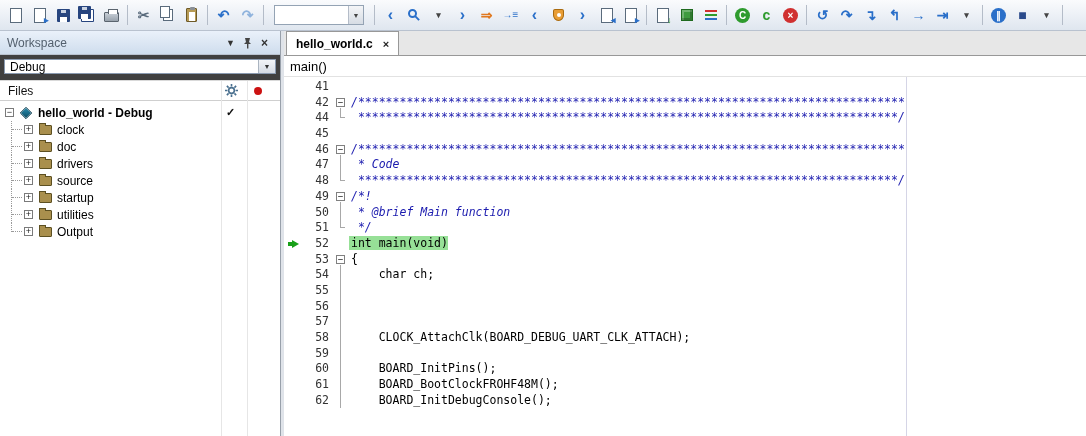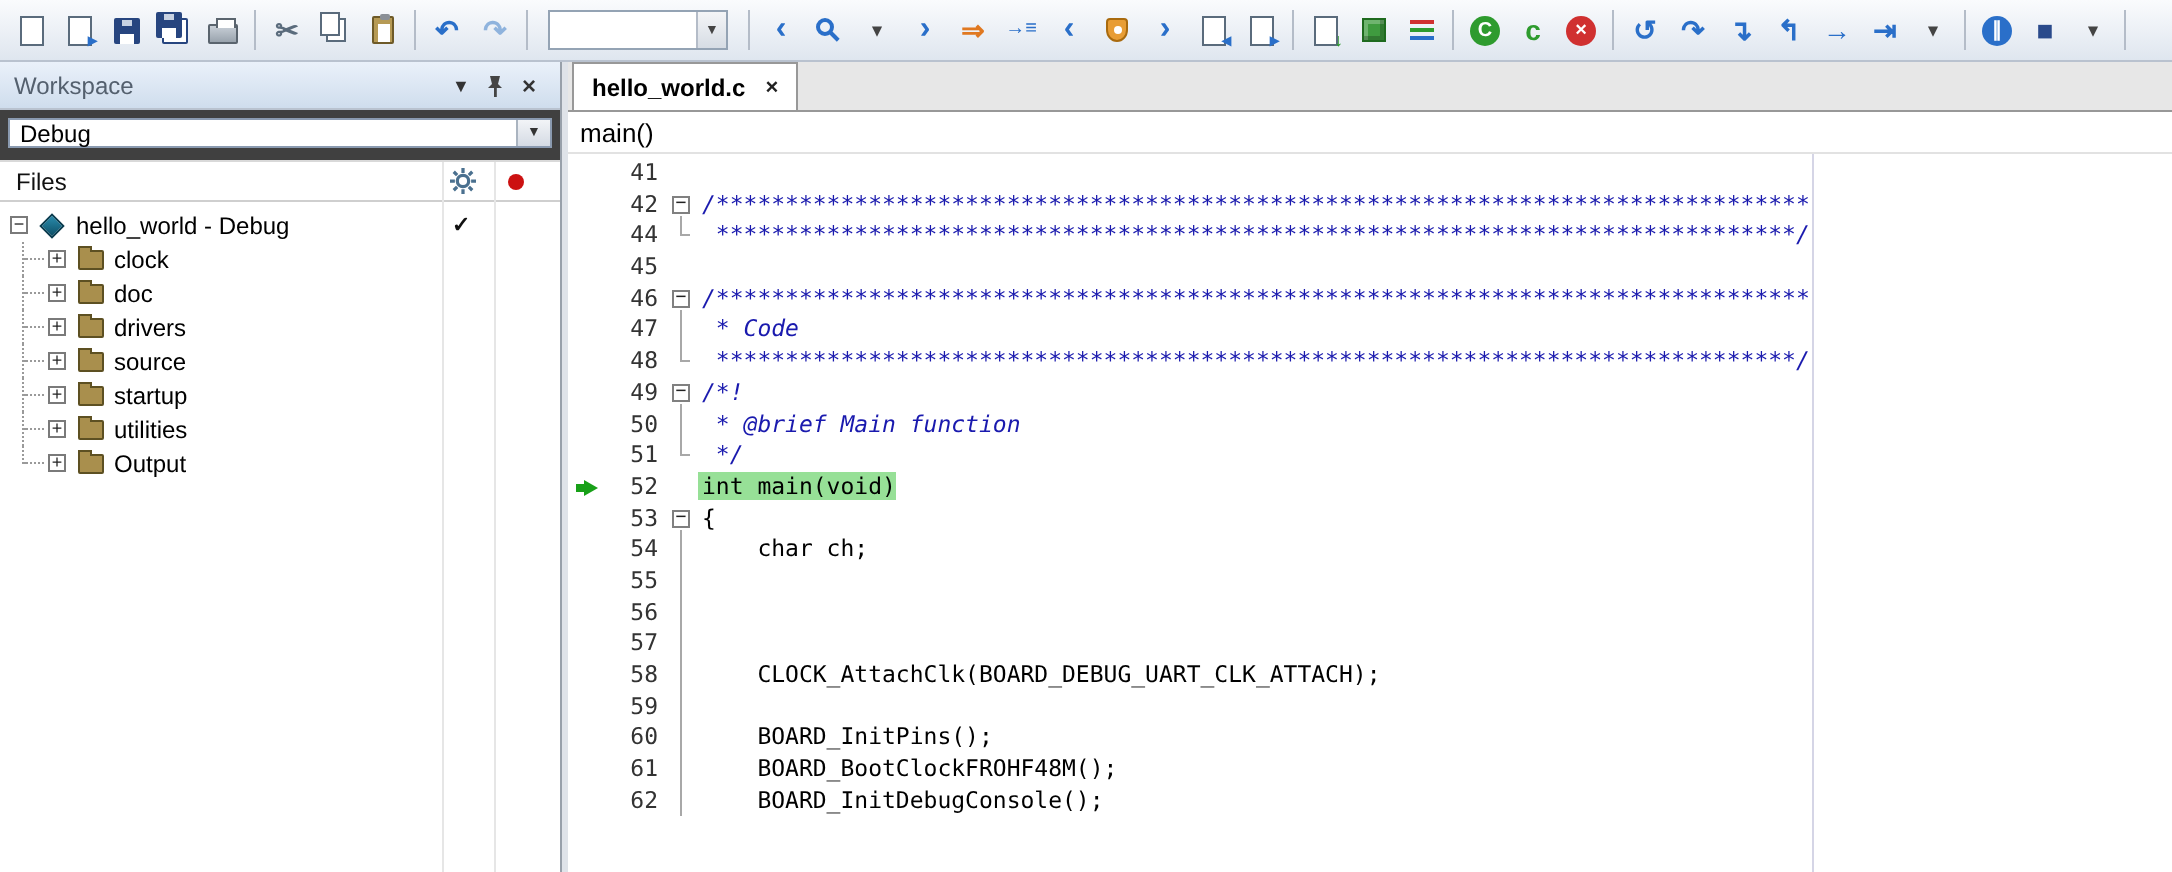--- a/index.html
+++ b/index.html
@@ -62,21 +62,21 @@
   .trow{height:17px;display:flex;align-items:center;position:relative;cursor:pointer;padding-left:5px}
   .trow .conn{width:16px;height:17px;flex:none;position:relative;margin-left:3px}
   .trow .conn::before{content:'';position:absolute;left:3px;top:0;bottom:0;border-left:1px dotted #9a9a9a}
   .trow.last .conn::before{bottom:8px}
   .trow .conn::after{content:'';position:absolute;left:4px;top:8px;width:10px;border-top:1px dotted #9a9a9a}
   .exp{width:9px;height:9px;flex:none;border:1px solid #7a7a7a;background:#fff;font-size:9px;line-height:7px;text-align:center;color:#222;margin-right:4px}
   .diamond{width:10px;height:10px;flex:none;background:linear-gradient(135deg,#2a8cad,#0d4e66);border:1px solid #08394c;transform:rotate(45deg) scale(.9);margin:0 7px 0 3px}
   .folder{width:13px;height:10px;flex:none;background:#a98f4d;border:1px solid #5d5022;border-radius:1px;position:relative;margin:0 5px 0 2px}
   .folder::before{content:'';position:absolute;top:-3px;left:-1px;width:5px;height:2px;background:#a98f4d;border:1px solid #5d5022;border-bottom:none}
   .tlabel{white-space:nowrap}
-  .tlabel.b{font-weight:normal}
+  .tlabel.b{font-weight:bold}
   .check{position:absolute;left:226px;font-size:11px;font-weight:bold;color:#111}
 
   .splitter{width:3px;flex:none;background:#dfe3e9;cursor:col-resize}
 
   
   .editor{flex:1;display:flex;flex-direction:column;background:#fff;min-width:0}
   .tabbar{height:25px;flex:none;background:#e7e7e7;display:flex;align-items:flex-end;padding-left:2px;border-bottom:1px solid #989898}
   .tab{height:24px;background:#fff;border:1px solid #989898;border-bottom:none;display:flex;align-items:center;padding:0 9px;gap:10px;font-weight:bold;cursor:pointer}
   .tab .x{font-weight:bold;color:#222;font-size:11px;cursor:pointer}
   .fn-nav{height:21px;flex:none;display:flex;align-items:center;padding:0 6px;border-bottom:1px solid #e2e2e2;font-size:13px}

